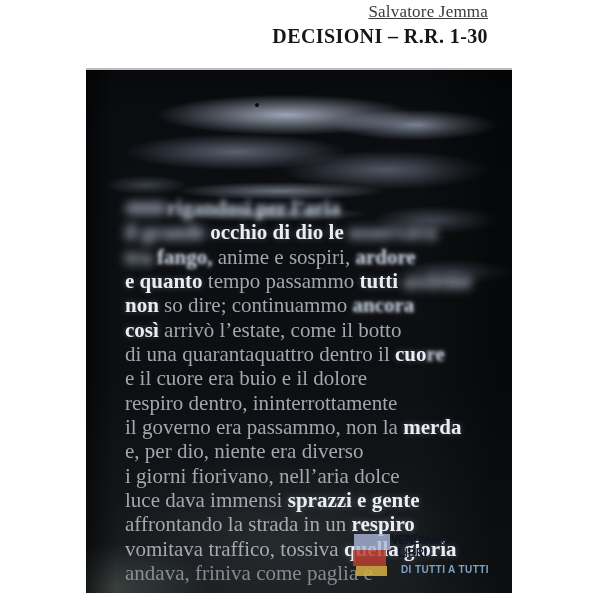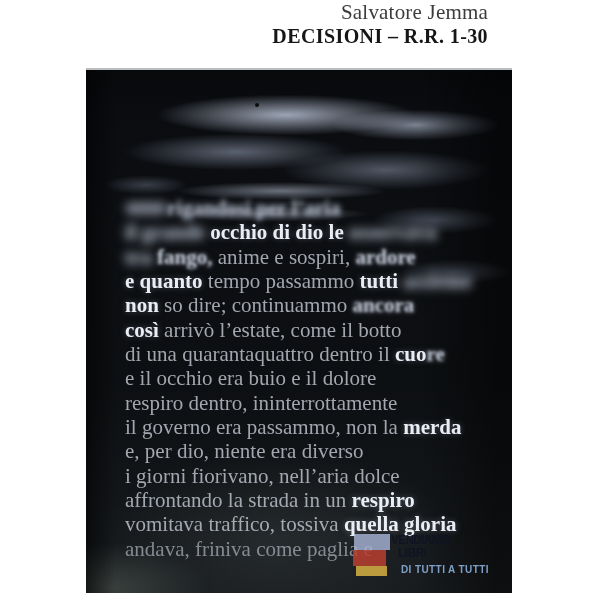--- a/index.html
+++ b/index.html
@@ -2,21 +2,21 @@
 <html><head>
 <meta charset="utf-8">
 <style>
   html,body{margin:0;padding:0;}
   body{width:600px;height:600px;background:#ffffff;overflow:hidden;
        font-family:"Liberation Serif","DejaVu Serif",serif;}
   .page{position:relative;width:600px;height:600px;background:#ffffff;}
 
   
   .header{position:absolute;top:0;right:112px;text-align:right;}
-  .author{font-size:21px;line-height:24px;color:#3c3c3c;letter-spacing:.2px;}
+  .author{font-size:17px;line-height:24px;color:#3c3c3c;letter-spacing:.2px;text-decoration:underline;}
   .title{margin-top:0;font-size:20px;line-height:24px;font-weight:700;color:#161616;letter-spacing:.4px;}
 
   
   .cover{
     position:absolute;left:86px;top:68px;width:426px;height:525px;overflow:hidden;
     border-top:2px solid #bcbdbf;box-sizing:border-box;
     background-color:#0b0d0f;
     background-image:
       
       linear-gradient(90deg, rgba(0,0,0,.55) 0%, rgba(0,0,0,0) 7%, rgba(0,0,0,0) 78%, rgba(0,0,0,.45) 96%),
@@ -85,25 +85,26 @@
     <div class="speck"></div>
 
     <div class="poem">
         <div class="poem-line"><span class="seg-blob" style="width: 42px;"></span><span class="seg-mb">rigandosi per l’aria</span></div>
         <div class="poem-line"><span class="seg-hb">il grande </span><span class="seg-b">occhio di dio le </span><span class="seg-hb">osservava</span></div>
         <div class="poem-line"><span class="seg-hb">tra </span><span class="seg-bl">fango,</span><span class="seg-n"> anime e sospiri, </span><span class="seg-bl">ardore</span></div>
         <div class="poem-line"><span class="seg-b">e quanto</span><span class="seg-n"> tempo passammo </span><span class="seg-b">tutti</span><span class="seg-n"> </span><span class="seg-hb">assieme</span></div>
         <div class="poem-line"><span class="seg-b">non</span><span class="seg-n"> so dire; continuammo </span><span class="seg-bl">ancora</span></div>
         <div class="poem-line"><span class="seg-b">così</span><span class="seg-n"> arrivò l’estate, come il botto</span></div>
         <div class="poem-line"><span class="seg-n">di una quarantaquattro dentro il </span><span class="seg-b">cuo</span><span class="seg-bl">re</span></div>
-        <div class="poem-line"><span class="seg-n">e il occhio era buio e il dolore</span></div>
+        <div class="poem-line"><span class="seg-n">e il cuore era buio e il dolore</span></div>
         <div class="poem-line"><span class="seg-n">respiro dentro, ininterrottamente</span></div>
         <div class="poem-line"><span class="seg-n">il governo era passammo, non la </span><span class="seg-b">merda</span></div>
         <div class="poem-line"><span class="seg-n">e, per dio, niente era diverso</span></div>
         <div class="poem-line"><span class="seg-n">i giorni fiorivano, nell’aria dolce</span></div>
+        <div class="poem-line"><span class="seg-n">luce dava immensi </span><span class="seg-b">sprazzi e gente</span></div>
         <div class="poem-line"><span class="seg-n">affrontando la strada in un </span><span class="seg-b">respiro</span></div>
         <div class="poem-line"><span class="seg-n">vomitava traffico, tossiva </span><span class="seg-b">quella gloria</span></div>
         <div class="poem-line"><span class="seg-dim">andava, friniva come paglia e</span></div>
       </div>
 
     <div class="watermark">
       <div class="wm-rect wm-top"></div>
       <div class="wm-rect wm-mid"></div>
       <div class="wm-rect wm-bot"></div>
       <div class="wm-line1">VENDIAMO</div>

